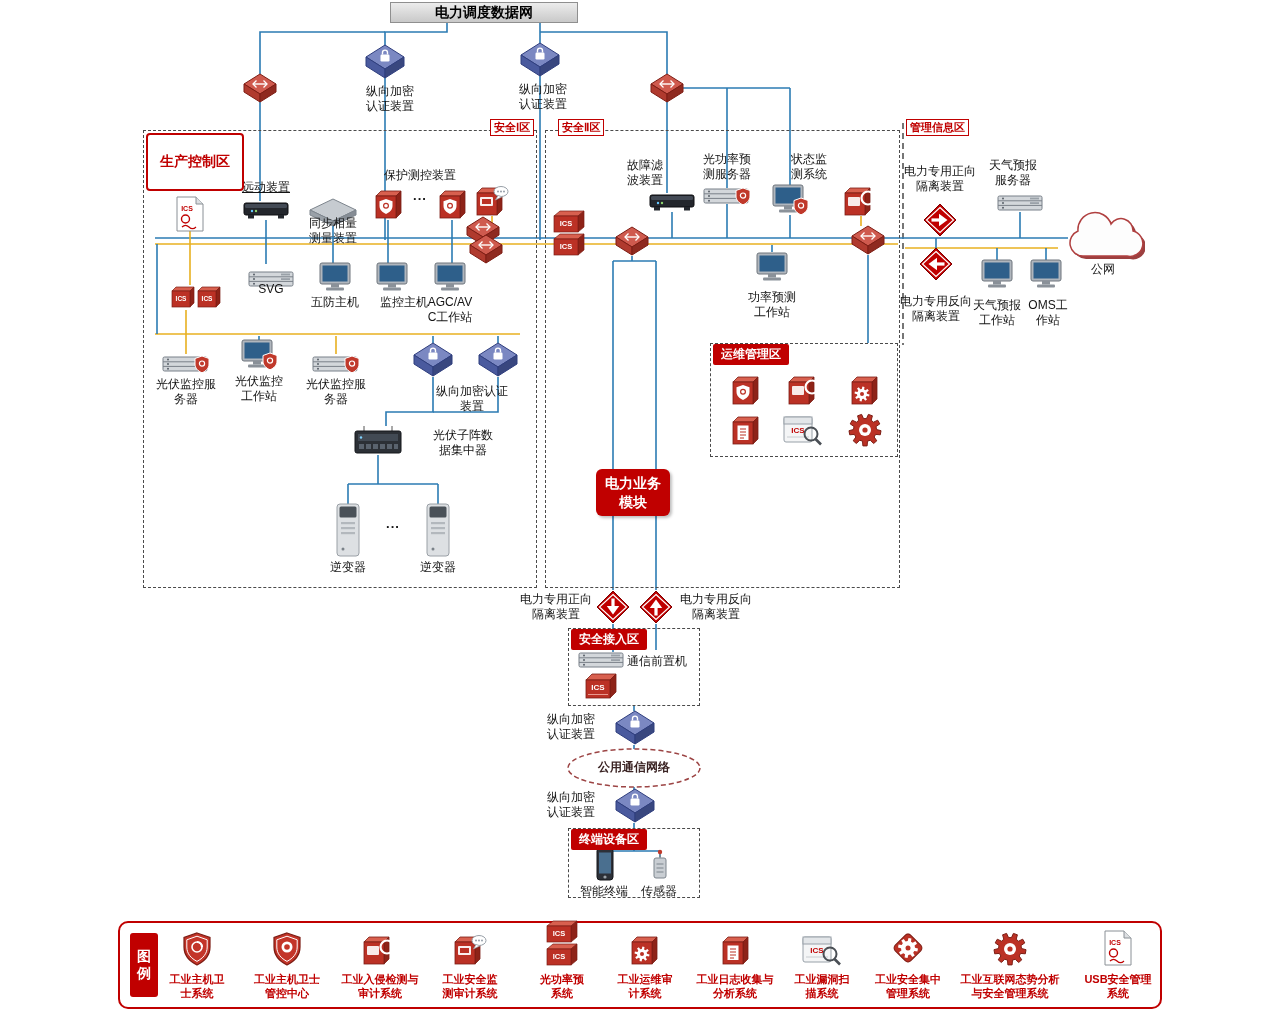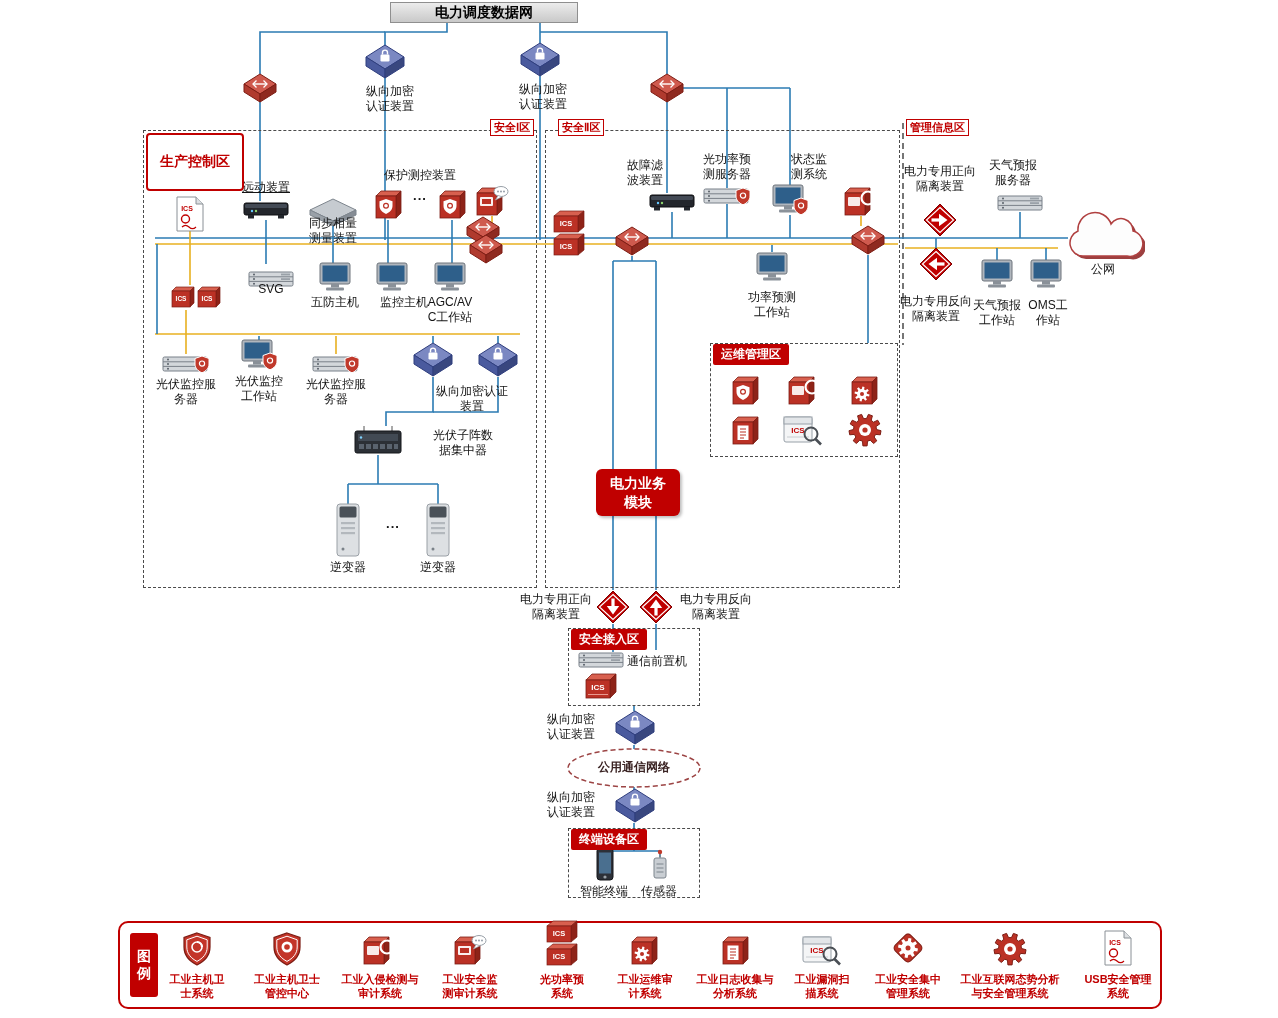--- a/index.html
+++ b/index.html
@@ -9,21 +9,21 @@
   .dashed-box{position:absolute;border:1.5px dashed #4a4a4a;z-index:2;pointer-events:none}
   #nodes{position:absolute;left:0;top:0;width:100%;height:100%;z-index:3}
   .node-icon{position:absolute;line-height:0}
   .node-label{position:absolute;transform:translateX(-50%);font-size:12px;line-height:1.25;color:#141414;text-align:center;white-space:pre-line}
   .dots{font-weight:bold;font-size:13px;letter-spacing:1px}
   .net-label{font-weight:bold;font-size:12px;color:#3a2323}
   .zone-outline{position:absolute;border:2px solid #c00000;border-radius:4px;color:#c00000;font-weight:bold;font-size:14px;padding:18px 12px;background:#fff;z-index:5}
   .zone-tag{position:absolute;border:1px solid #c00000;color:#c00000;font-weight:bold;font-size:11px;padding:0 3px;background:#fff;z-index:5}
   .zone-solid{position:absolute;background:#c00000;color:#fff;font-weight:bold;font-size:12px;padding:2px 8px;border-radius:2px;z-index:5}
   #net-title{position:absolute;left:390px;top:2px;width:188px;height:21px;background:linear-gradient(#ececec,#c9c9c9);border:1px solid #8f8f8f;color:#000;font-weight:bold;font-size:14px;display:flex;align-items:center;justify-content:center;z-index:5}
-  #biz-module{position:absolute;left:596px;top:469px;width:84px;height:47px;background:#c00000;border-radius:6px;color:#fff;font-weight:bold;font-size:14px;display:flex;align-items:center;justify-content:center;text-align:center;white-space:pre-line;line-height:1.3;z-index:5;box-shadow:2px 2px 3px rgba(0,0,0,.25)}
+  #biz-module{position:absolute;left:596px;top:469px;width:74px;height:47px;background:#c00000;border-radius:6px;color:#fff;font-weight:bold;font-size:14px;display:flex;align-items:center;justify-content:center;text-align:center;white-space:pre-line;line-height:1.3;z-index:5;box-shadow:2px 2px 3px rgba(0,0,0,.25)}
   #legend{position:absolute;left:118px;top:921px;width:1044px;height:88px;border:2px solid #c00000;border-radius:10px;background:#fff;z-index:1}
   #legend-title{position:absolute;left:130px;top:933px;width:28px;height:64px;background:#c00000;color:#fff;font-weight:bold;font-size:14px;border-radius:3px;display:flex;align-items:center;justify-content:center;text-align:center;line-height:1.2;word-break:break-all;padding:4px 7px;z-index:6}
   .legend-label{position:absolute;transform:translateX(-50%);font-size:11px;font-weight:bold;color:#c00000;text-align:center;white-space:pre-line;line-height:1.3}
 </style>
 </head>
 <body>
 
 <div id="stage">
   <svg id="wires" width="1278" height="1018">
     <line x1="903" y1="123" x2="903" y2="345" stroke="#4a4a4a" stroke-width="1.5" stroke-dasharray="6 4"></line>

